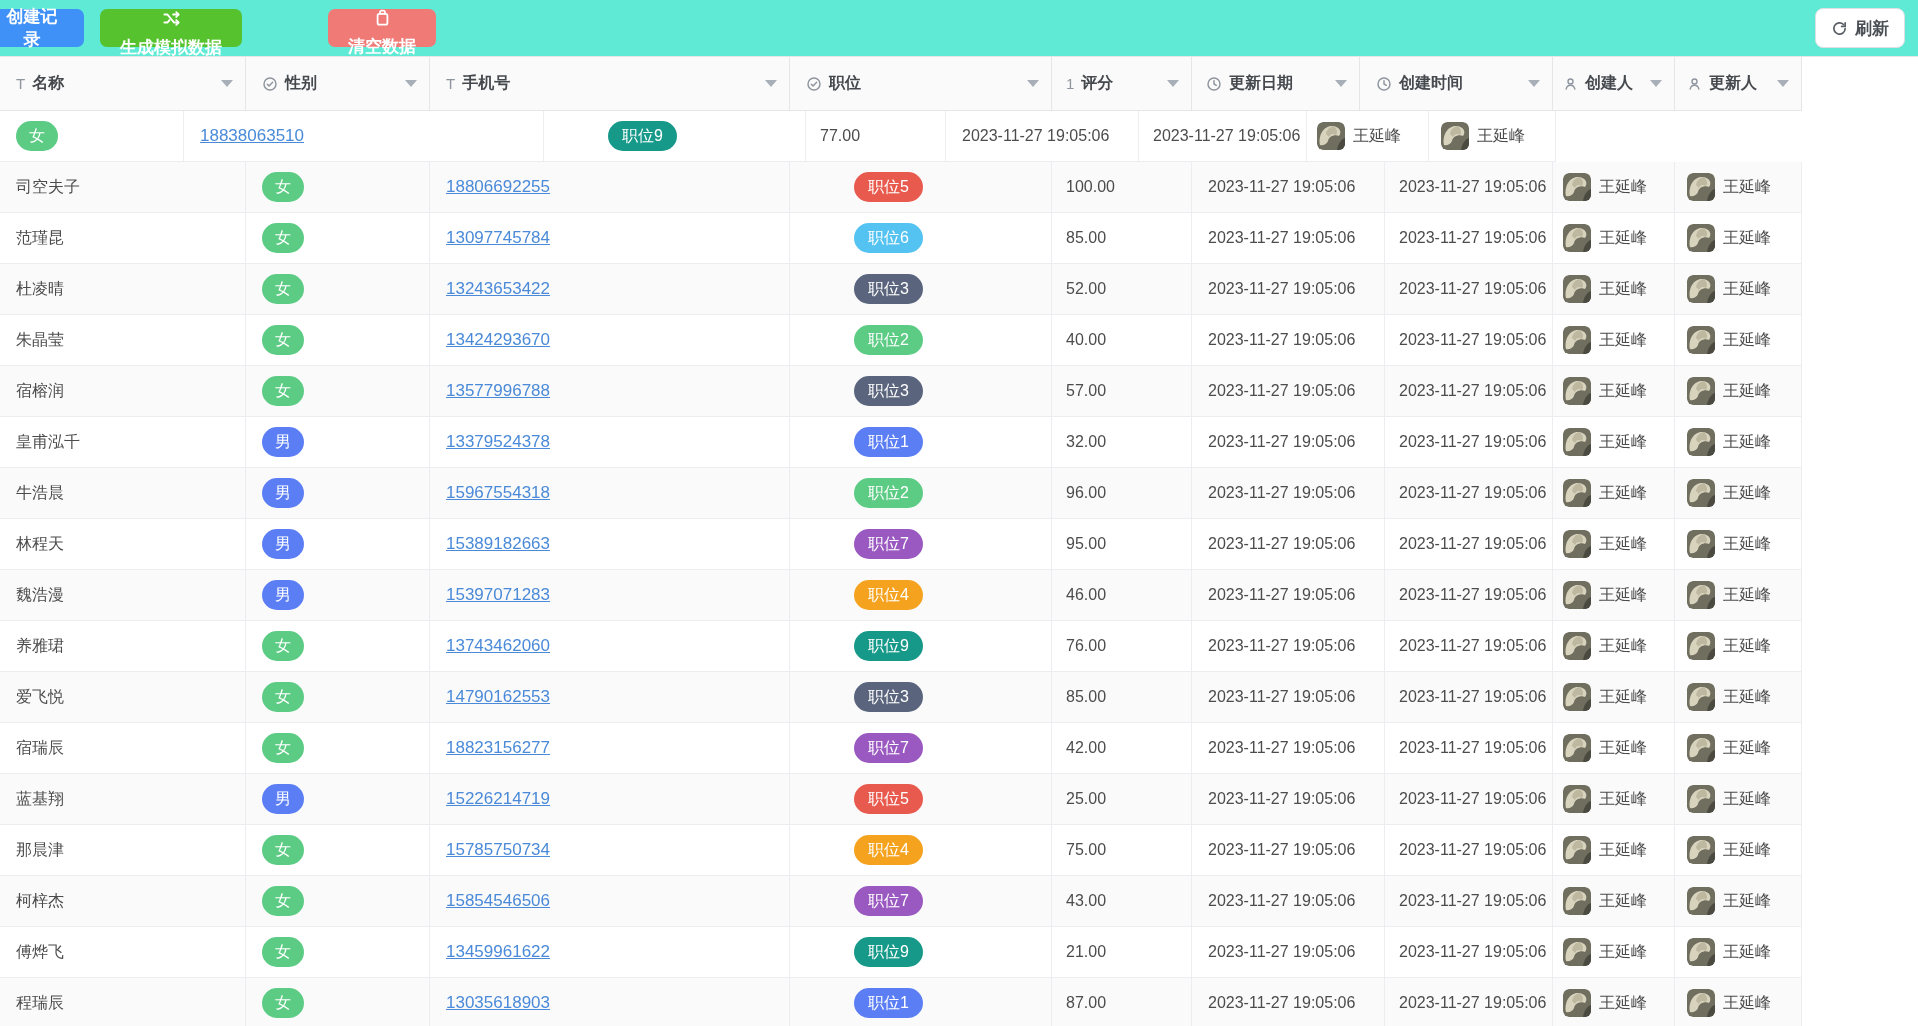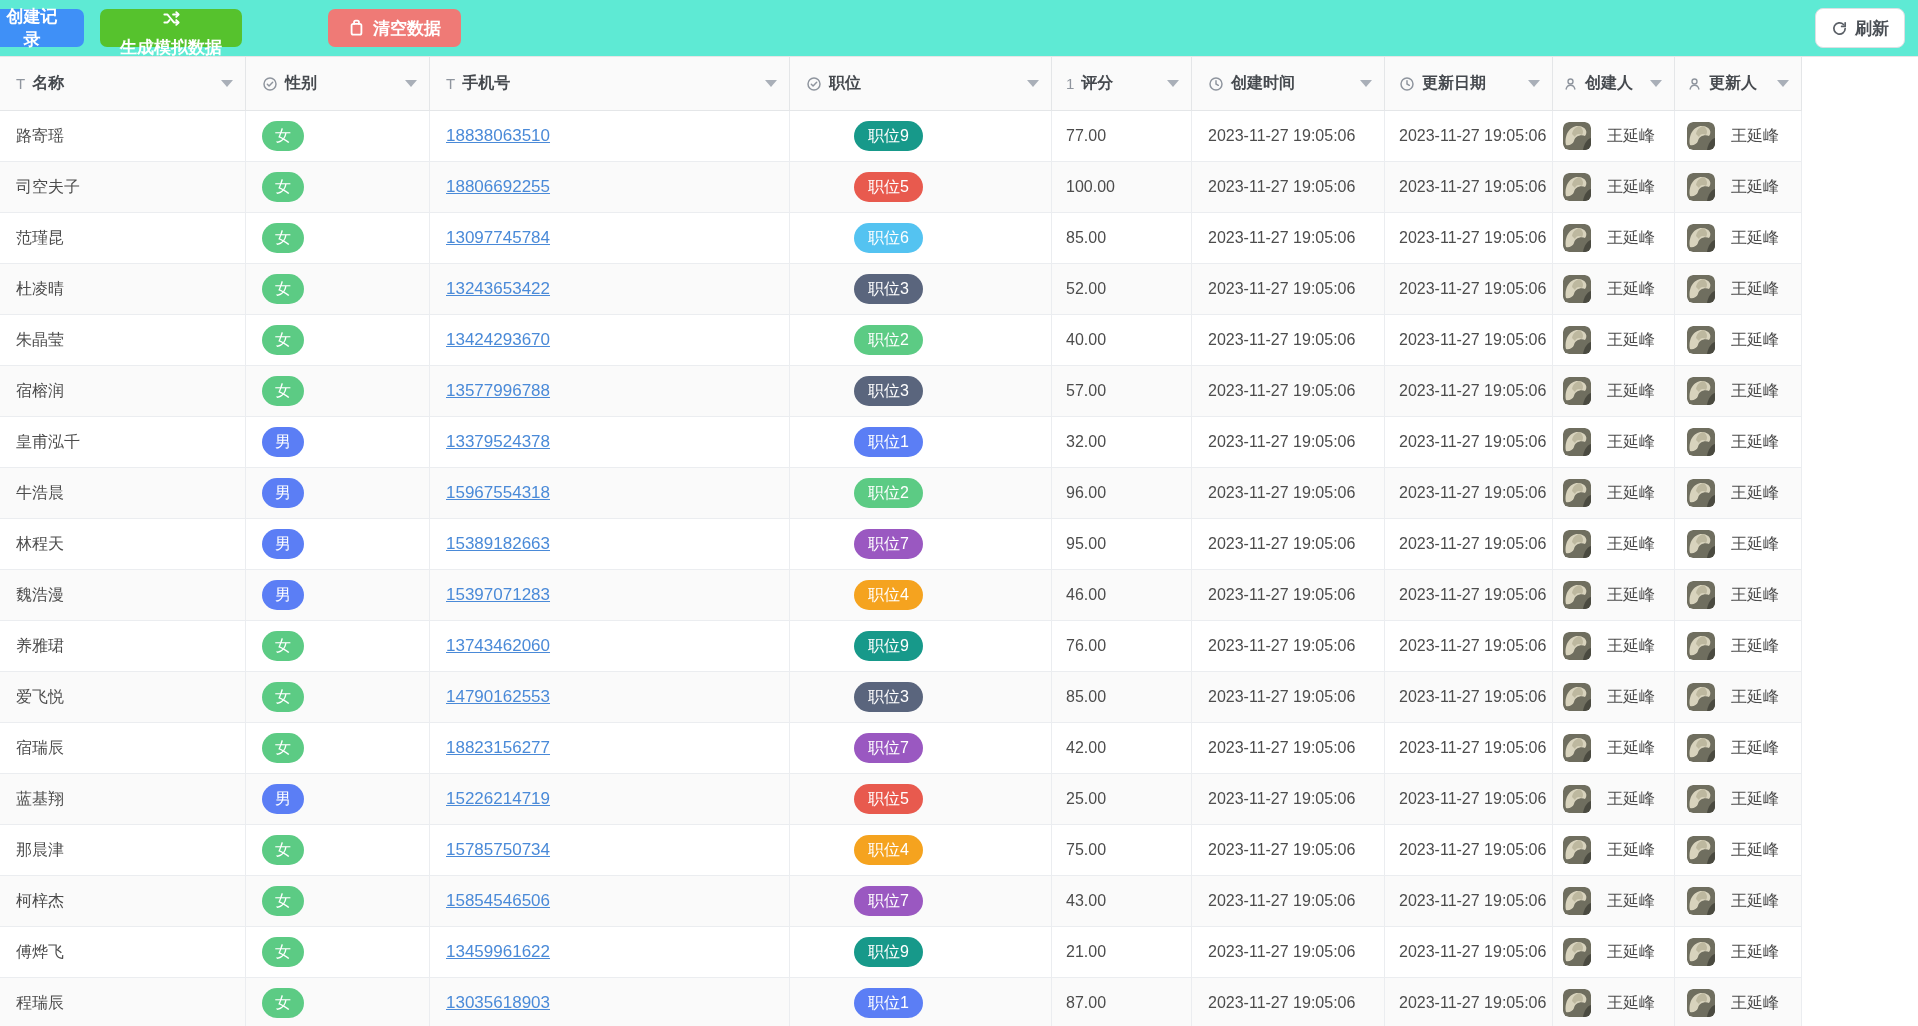--- a/index.html
+++ b/index.html
@@ -6,21 +6,21 @@
   html,body { width:1918px; height:1026px; overflow:hidden; background:#fff;
               font-family:"Liberation Sans", sans-serif; }
 
   
   .toolbar { position:relative; height:57px; background:#5eead4; border-bottom:1px solid #e6e6e6; }
   .btn { position:absolute; top:9px; height:38px; border:none; border-radius:7px;
          color:#fff; font-weight:700; font-size:17px; display:flex; align-items:center;
          gap:8px; padding:0 20px; cursor:pointer; font-family:inherit; }
   .btn-create  { left:-20px; width:104px; background:#3f90f7; justify-content:center; }
   .btn-generate{ left:100px;  background:#56c22d;flex-direction:column; }
-  .btn-clear   { left:328px;  background:#ef7a76; }
+  .btn-clear   { left:328px;  background:#ef7a76;flex-direction:column; }
   .annotation  { position:absolute; left:562px; top:15px; font-size:28px; font-weight:700;
                  color:#ee1111; white-space:nowrap; }
   .btn-refresh { position:absolute; right:13px; top:8px; height:40px; padding:0 15px;
                  background:#fff; border:1px solid #dcdfe3; border-radius:8px;
                  color:#4a4f55; font-weight:700; font-size:17px; display:flex;
                  align-items:center; gap:7px; cursor:pointer; font-family:inherit; }
   .btn svg, .btn-refresh svg { display:block; }
 
   
   .grid { position:absolute; top:57px; left:0; width:1918px; }
@@ -50,21 +50,21 @@
   .col-updater { width:127px; padding-left:12px; }
   .col-filler  { width:116px; background:#fff !important; border-right:none; }
   .thead .col-filler { border-bottom:none; }
   .cell.col-position { padding-left:64px; }
   .cell.col-filler { border-bottom:none; }
 
   .pill { display:inline-block; border-radius:999px; color:#fff; font-size:16px;
           line-height:1; padding:7px 13px; }
   .pill.pos { padding:7px 14px; }
   .phone-link { color:#4a8ad8; text-decoration:underline; font-size:17px; cursor:pointer; }
-  .user { display:flex; align-items:center; gap:16px; }
+  .user { display:flex; align-items:center; gap:8px; }
   .user .uname { font-size:16px; color:#4c4c4c; }
   .avatar { width:28px; height:28px; border-radius:6px; flex:0 0 auto; display:block; }
 </style>
 </head>
 <body>
 
 <div class="toolbar">
   <button class="btn btn-create">
     <span>创建记录</span>
   </button>
@@ -135,40 +135,40 @@
           </svg>
       </span>
       <span>职位</span>
       <span class="caret"></span>
     </div>
     <div class="th col-score">
       <span class="hicon glyph">1</span>
       <span>评分</span>
       <span class="caret"></span>
     </div>
+    <div class="th col-updated">
+      <span class="hicon">
+        <svg width="16" height="16" viewBox="0 0 24 24" fill="none" stroke="#8f959e" stroke-width="2.2" stroke-linecap="round">
+            <circle cx="12" cy="12" r="9"></circle>
+            <path d="M12 7v5l3.5 2"></path>
+          </svg>
+      </span>
+      <span>更新日期</span>
+      <span class="caret"></span>
+    </div>
     <div class="th col-created">
       <span class="hicon">
         <svg width="16" height="16" viewBox="0 0 24 24" fill="none" stroke="#8f959e" stroke-width="2.2" stroke-linecap="round">
             <circle cx="12" cy="12" r="9"></circle>
             <path d="M12 7v5l3.5 2"></path>
           </svg>
       </span>
       <span>创建时间</span>
       <span class="caret"></span>
     </div>
-    <div class="th col-updated">
-      <span class="hicon">
-        <svg width="16" height="16" viewBox="0 0 24 24" fill="none" stroke="#8f959e" stroke-width="2.2" stroke-linecap="round">
-            <circle cx="12" cy="12" r="9"></circle>
-            <path d="M12 7v5l3.5 2"></path>
-          </svg>
-      </span>
-      <span>更新日期</span>
-      <span class="caret"></span>
-    </div>
     <div class="th col-creator">
       <span class="hicon">
         <svg width="15" height="16" viewBox="0 0 24 24" fill="none" stroke="#8f959e" stroke-width="2.2" stroke-linecap="round">
             <circle cx="12" cy="8" r="4"></circle>
             <path d="M5 20c1-4 3.5-6 7-6s6 2 7 6"></path>
           </svg>
       </span>
       <span>创建人</span>
       <span class="caret"></span>
     </div>
@@ -180,21 +180,20 @@
           </svg>
       </span>
       <span>更新人</span>
       <span class="caret"></span>
     </div>
     <div class="th col-filler"></div>
   </div>
 
   <div>
   <div class="tr">
-    <div class="cell col-name c-name">路寄瑶</div>
     <div class="cell col-gender">
       <span class="pill gender-pill" style="background: rgb(92, 203, 132);">女</span>
     </div>
     <div class="cell col-phone">
       <a class="phone-link">18838063510</a>
     </div>
     <div class="cell col-position">
       <span class="pill pos position-pill" style="background: rgb(23, 153, 138);">职位9</span>
     </div>
     <div class="cell col-score c-score">77.00</div>

